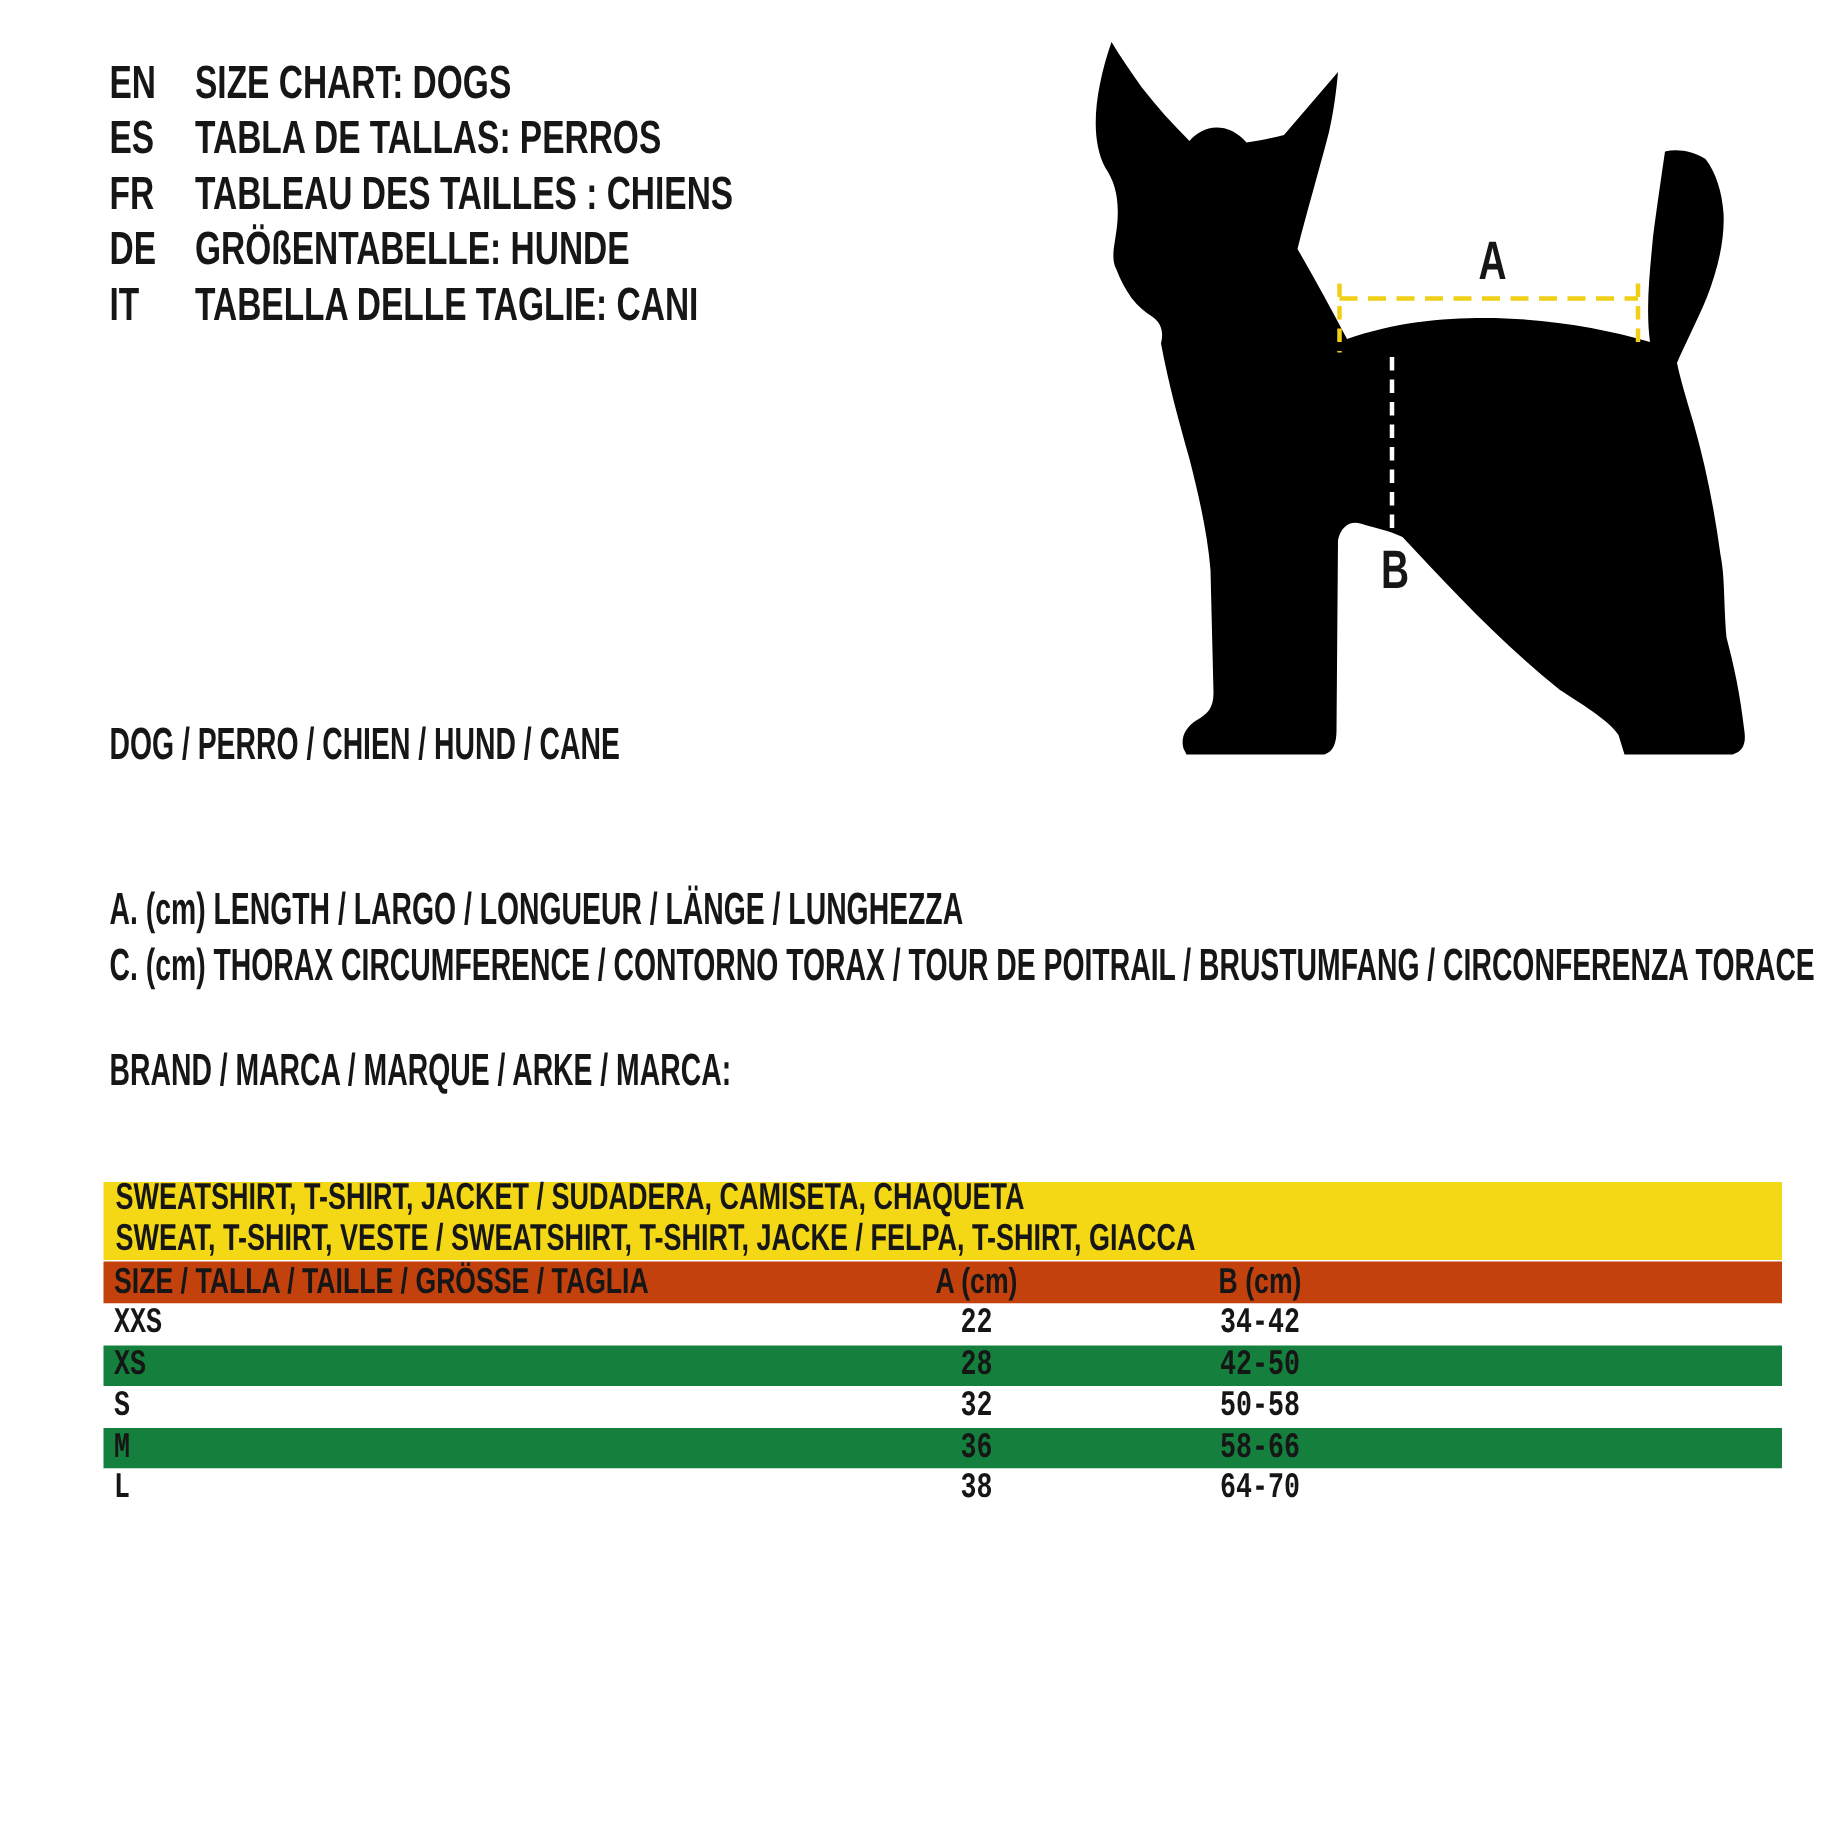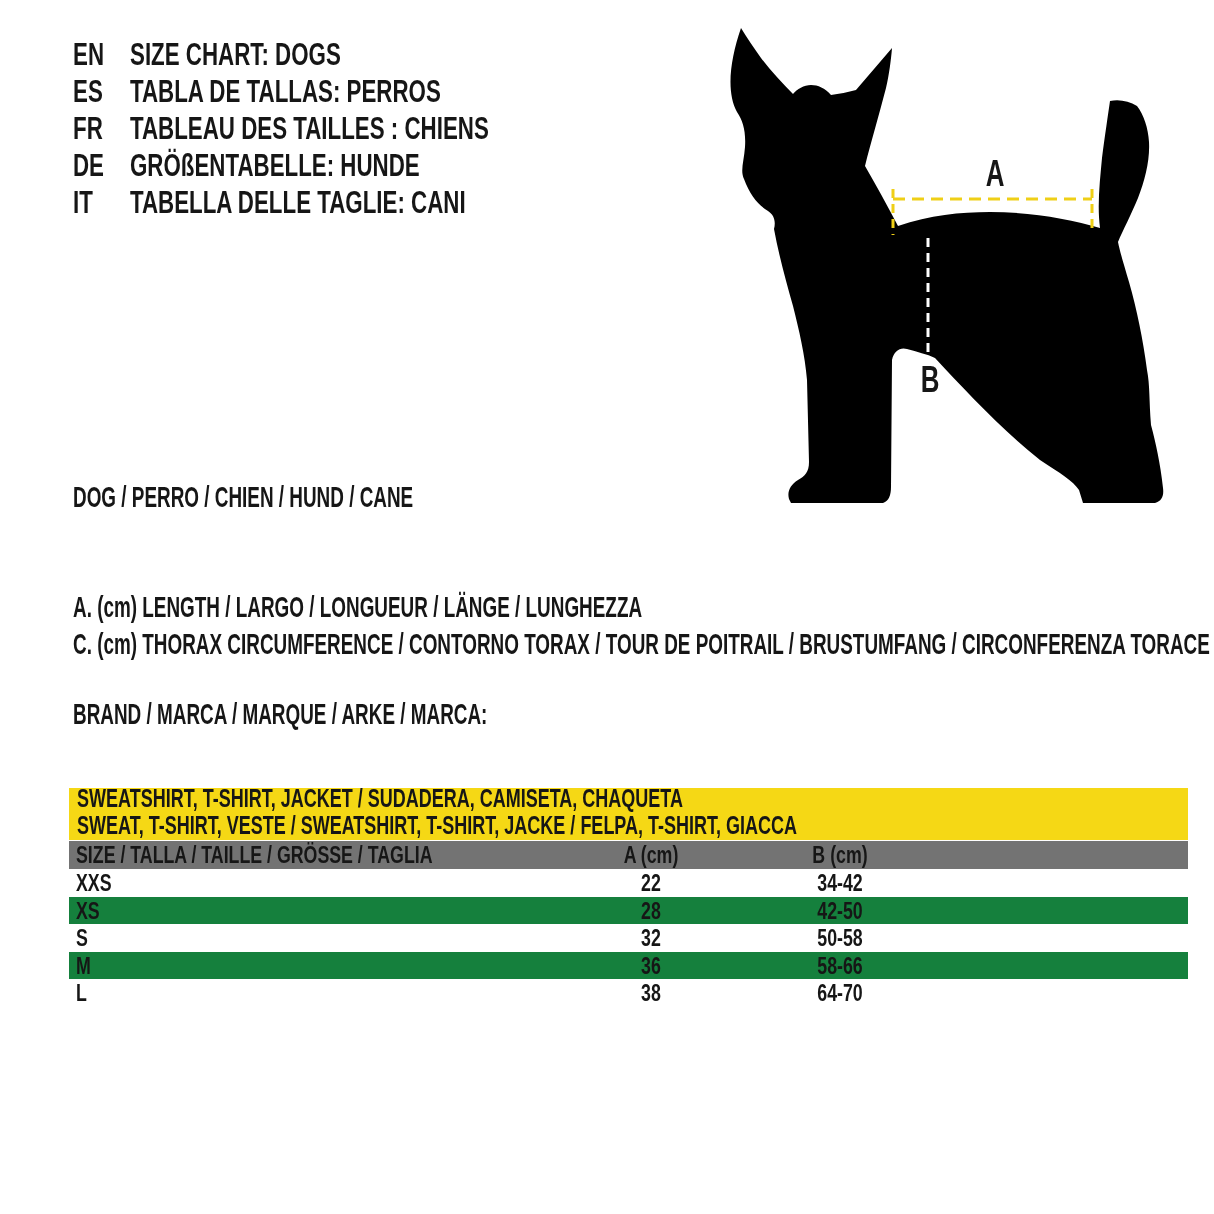--- a/index.html
+++ b/index.html
@@ -9,22 +9,22 @@
   .nw{white-space:nowrap;}
   
   .lang-t{font-size:31px;line-height:31px;font-weight:700;transform:scaleX(.72);transform-origin:left top;}
   .body-t{font-size:30px;line-height:30px;font-weight:700;transform:scaleX(.63);transform-origin:left top;}
   .banner-t{font-size:25px;line-height:25px;font-weight:700;transform:scaleX(.72);transform-origin:left top;}
   .tbl-t{font-size:24px;font-weight:700;transform:scaleX(.74);transform-origin:left center;}
   .tbl-c{font-size:24px;font-weight:700;transform:scaleX(.74);transform-origin:center center;text-align:center;}
   .marker-t{font-size:36px;line-height:36px;font-weight:700;transform:scaleX(.72);transform-origin:center top;text-align:center;}
   
   .banner{left:44px;top:788px;width:1119px;height:52px;background:#F5D815;}
-  .thead{left:44px;top:841px;width:1119px;height:28px;background:#737373;line-height:28px;}
-  .trow{left:44px;width:1119px;height:27.5px;line-height:27.5px;background:#ffffff;}
+  .thead{left:44px;top:841px;width:1119px;height:28px;background:#c2410c;line-height:28px;}
+  .trow{left:44px;width:1119px;height:27.5px;line-height:27.5px;background:#ffffff;font-family:Liberation Mono, monospace;}
   .trow.alt{background:#15803d;}
   .cell-size{position:absolute;left:7px;top:0;height:100%;}
   .cell-a{position:absolute;left:517px;top:0;width:130px;height:100%;}
   .cell-b{position:absolute;left:706px;top:0;width:130px;height:100%;}
 </style>
 </head>
 <body>
 
 <div id="canvas">
 

